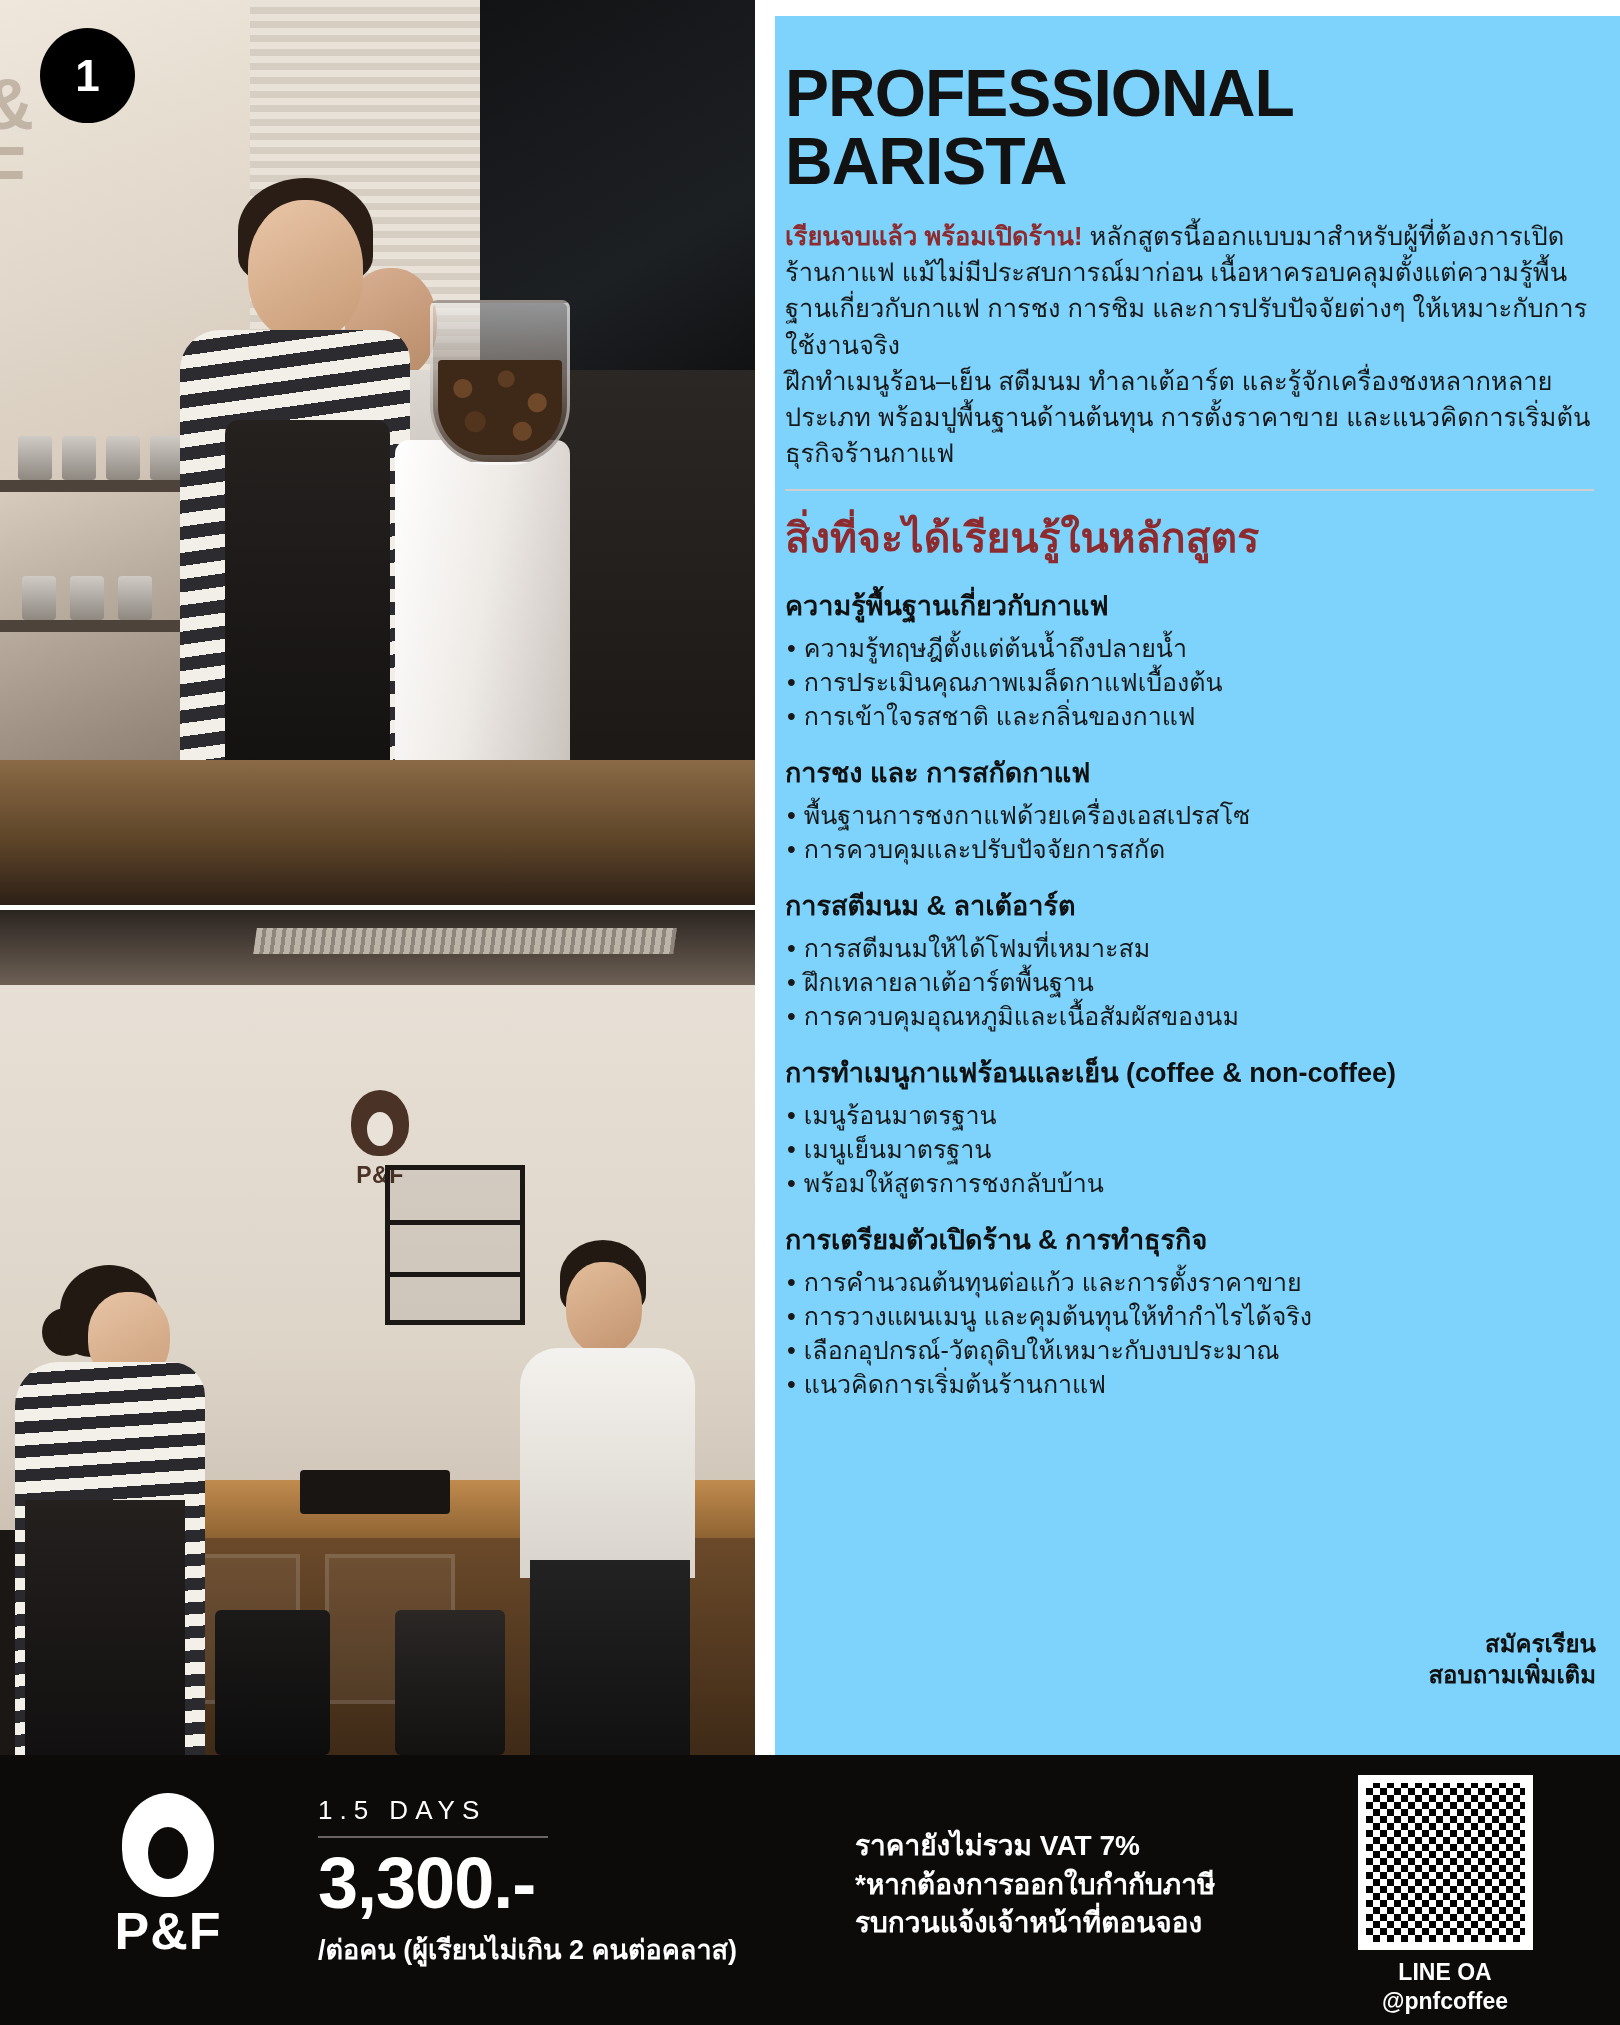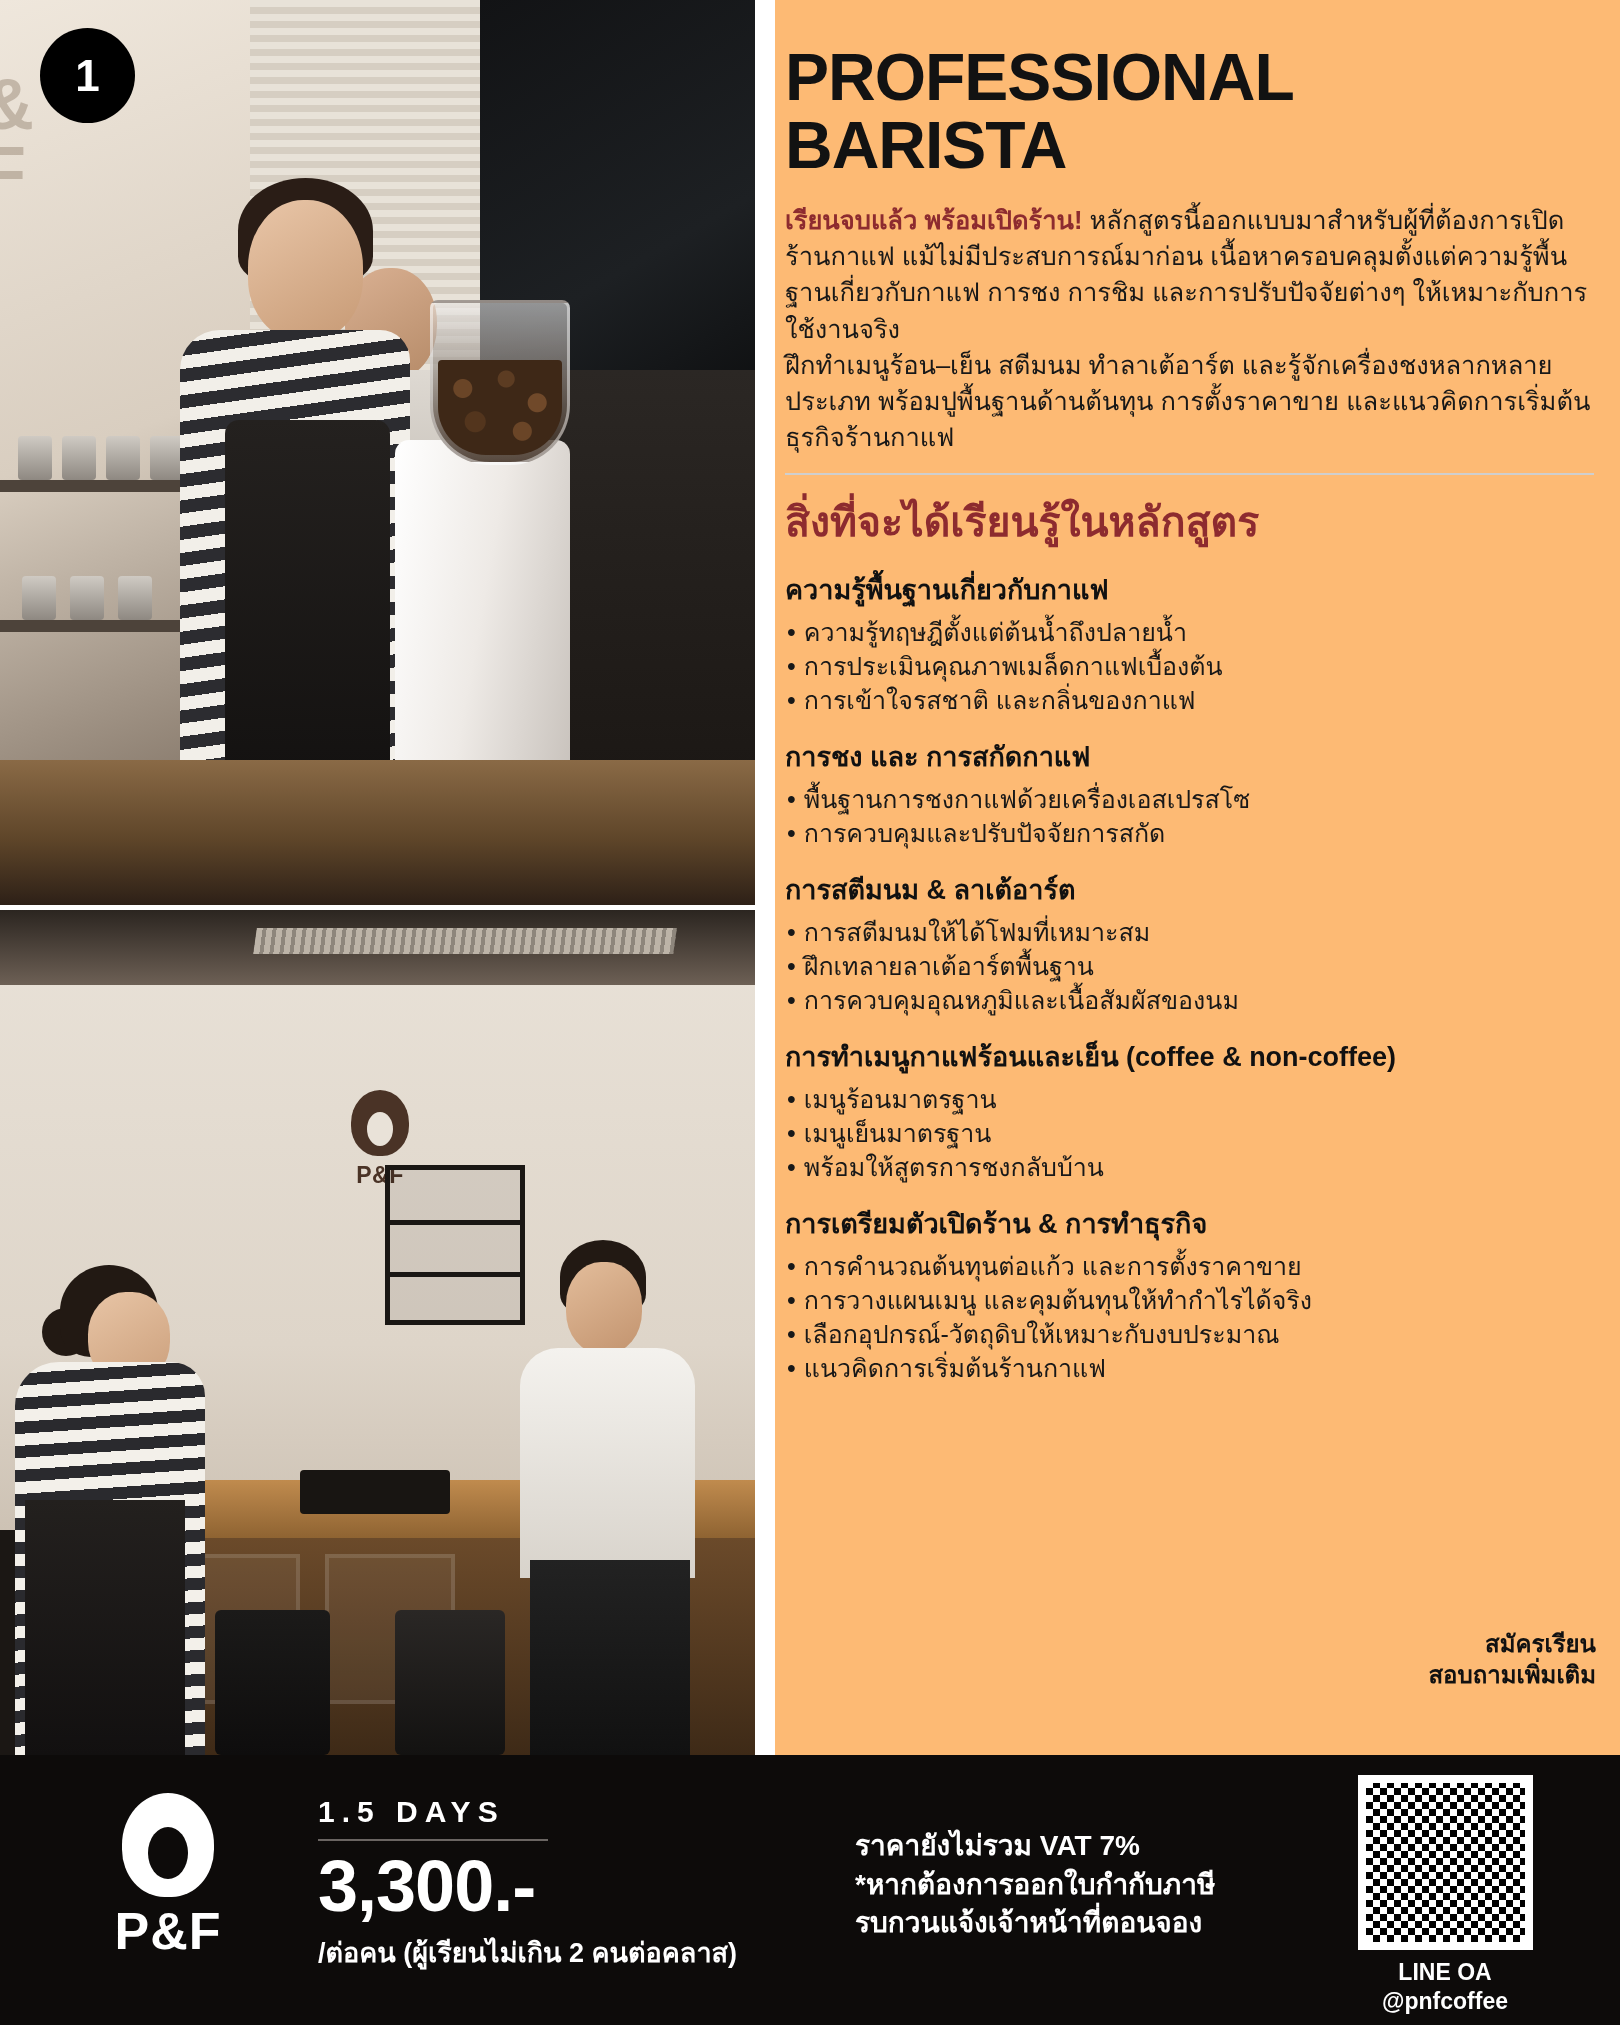--- a/index.html
+++ b/index.html
@@ -225,25 +225,25 @@
     background: linear-gradient(180deg, #1b1a19, #0e0d0d); border-radius: 6px;
   }
   .pb-bin2 {
     position: absolute; left: 395px; top: 700px; width: 110px; height: 145px;
     background: linear-gradient(180deg, #2a2725, #131211); border-radius: 6px;
   }
 
   
   .content {
     position: absolute;
-    left: 775px; top: 0;
+    left: 775px; top: 16px;
     width: 845px;
     height: 1755px;
     padding: 44px 26px 0 10px;
-    background: #fdba74;
+    background: #7dd3fc;
   }
   h1.title {
     font-size: 66px;
     line-height: 1.03;
     font-weight: bold;
     letter-spacing: -1px;
     color: #121212;
     margin-bottom: 22px;
   }
   .intro {
@@ -310,21 +310,21 @@
     background: #fff; border-radius: 50% 50% 46% 46%; position: relative;
   }
   .f-logo .mark:after {
     content: ""; position: absolute; left: 26px; top: 34px;
     width: 40px; height: 52px; background: #0d0b0a; border-radius: 50%;
   }
   .f-logo .txt { font-size: 52px; font-weight: bold; letter-spacing: 1px; }
 
   .f-price { position: absolute; left: 318px; top: 40px; width: 450px; }
   .f-days {
-    font-size: 30px; letter-spacing: 7px; font-weight: bold;
+    font-size: 26px; letter-spacing: 7px; font-weight: normal;
     padding-bottom: 10px;
   }
   .f-days-rule { border-top: 2px solid #6a6562; width: 230px; margin-bottom: 8px; }
   .f-amount { font-size: 72px; font-weight: bold; line-height: 1.05; letter-spacing: -1px; }
   .f-per { font-size: 27px; font-weight: bold; margin-top: 6px; }
 
   .f-vat {
     position: absolute; left: 855px; top: 72px; width: 520px;
     font-size: 28px; line-height: 1.38; font-weight: bold;
   }

